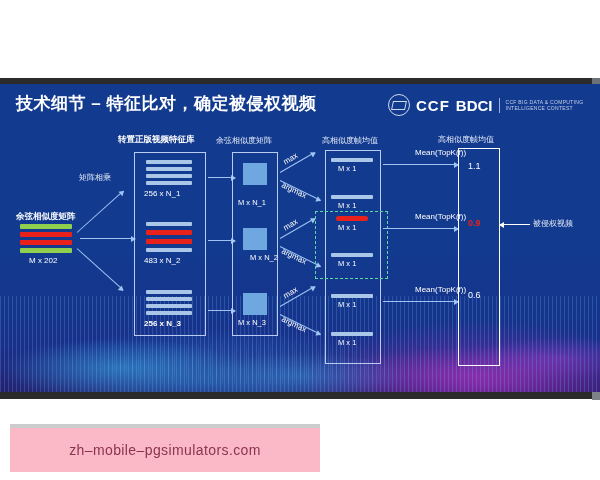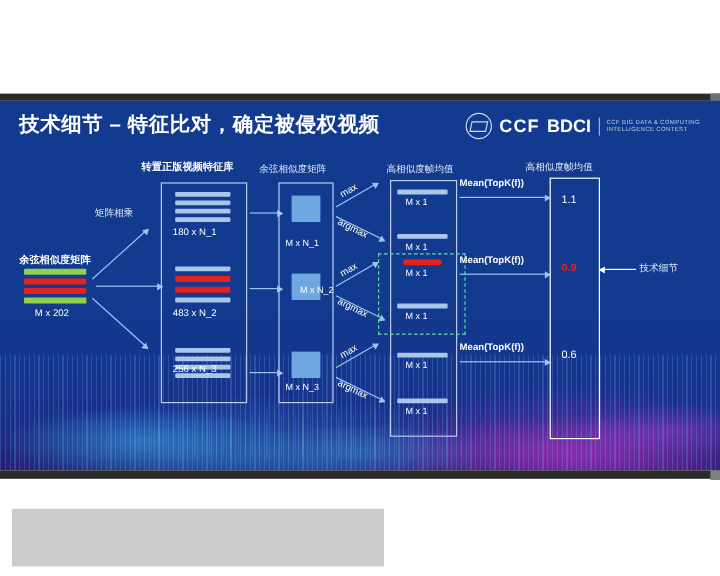--- a/index.html
+++ b/index.html
@@ -84,21 +84,21 @@
     content:"";position:absolute;left:-1px;top:-2.5px;
     border-right:5px solid #ffffff;border-top:3px solid transparent;border-bottom:3px solid transparent;
   }
   .diag{position:absolute;height:1px;background:#9fc4f2;transform-origin:left center;}
   .diag:after{
     content:"";position:absolute;right:-1px;top:-2.5px;
     border-left:5px solid #9fc4f2;border-top:3px solid transparent;border-bottom:3px solid transparent;
   }
   .diag-lbl{position:absolute;font-size:8px;color:#ffffff;transform-origin:left center;white-space:nowrap;}
 
-  .mean-lbl{position:absolute;font-size:8px;font-weight:bold;color:#ffffff;white-space:nowrap;}
+  .mean-lbl{position:absolute;font-size:8px;font-weight:normal;color:#ffffff;white-space:nowrap;margin-left:32px;}
   .dashbox{position:absolute;border:1.4px dashed #5fdba0;}
 
   .val{position:absolute;font-size:9px;color:#ffffff;white-space:nowrap;}
   .val-red{position:absolute;font-size:9px;color:#e8211b;white-space:nowrap;}
 
   
   .banner-shadow{position:absolute;left:10px;top:424px;width:310px;height:48px;background:#cccccc;}
   .banner{
     position:absolute;left:10px;top:428px;width:310px;height:44px;background:#fbb9c8;
     display:flex;align-items:center;justify-content:center;
@@ -150,50 +150,50 @@
   <div class="arrow" style="left:80px;top:238px;width:55px;"></div>
   <div class="diag" style="left:77px;top:248px;width:62px;transform:rotate(42deg);"></div>
 
   <div class="outline" style="left:134px;top:152px;width:70px;height:182px;"></div>
 
   <div>
     <div class="bar blue-bar" style="left:146px;top:160px;width:46px;height:4px;"></div>
     <div class="bar blue-bar" style="left:146px;top:167px;width:46px;height:4px;"></div>
     <div class="bar blue-bar" style="left:146px;top:174px;width:46px;height:4px;"></div>
     <div class="bar blue-bar" style="left:146px;top:181px;width:46px;height:4px;"></div>
-    <div class="lbl" style="left:144px;top:189px;">180 x N_1</div>
+    <div class="lbl" style="left:144px;top:189px;">256 x N_1</div>
   </div>
 
   <div>
     <div class="bar blue-bar" style="left:146px;top:222px;width:46px;height:4px;"></div>
     <div class="bar red-bar" style="left:146px;top:230px;width:46px;height:5px;"></div>
     <div class="bar red-bar" style="left:146px;top:239px;width:46px;height:5px;"></div>
     <div class="bar blue-bar" style="left:146px;top:248px;width:46px;height:4px;"></div>
     <div class="lbl" style="left:144px;top:256px;">483 x N_2</div>
   </div>
 
   <div>
     <div class="bar blue-bar" style="left:146px;top:290px;width:46px;height:4px;"></div>
     <div class="bar blue-bar" style="left:146px;top:297px;width:46px;height:4px;"></div>
     <div class="bar blue-bar" style="left:146px;top:304px;width:46px;height:4px;"></div>
     <div class="bar blue-bar" style="left:146px;top:311px;width:46px;height:4px;"></div>
-    <div class="lbl" style="left:144px;top:303px;">256 x N_3</div>
+    <div class="lbl" style="left:144px;top:319px;font-weight:bold;">256 x N_3</div>
   </div>
 
   <div class="arrow" style="left:208px;top:177px;width:27px;"></div>
   <div class="arrow" style="left:208px;top:240px;width:27px;"></div>
   <div class="arrow" style="left:208px;top:310px;width:27px;"></div>
 
   <div class="outline" style="left:232px;top:152px;width:44px;height:182px;"></div>
 
   <div class="sq" style="left:243px;top:163px;width:24px;height:22px;"></div>
   <div class="lbl-sm" style="left:238px;top:198px;">M x N_1</div>
 
   <div class="sq" style="left:243px;top:228px;width:24px;height:22px;"></div>
-  <div class="lbl-sm" style="left:238px;top:237px;padding-left:12px;">M x N_2</div>
+  <div class="lbl-sm" style="left:238px;top:253px;padding-left:12px;">M x N_2</div>
 
   <div class="sq" style="left:243px;top:293px;width:24px;height:22px;"></div>
   <div class="lbl-sm" style="left:238px;top:318px;">M x N_3</div>
 
   <div class="diag" style="left:280px;top:172px;width:40px;transform:rotate(-30deg);"></div>
   <div class="diag-lbl" style="left:284px;top:158px;transform:rotate(-30deg);">max</div>
   <div class="diag" style="left:280px;top:180px;width:45px;transform:rotate(26deg);"></div>
   <div class="diag-lbl" style="left:282px;top:180px;transform:rotate(26deg);">argmax</div>
 
   <div class="diag" style="left:280px;top:238px;width:40px;transform:rotate(-30deg);"></div>
@@ -243,20 +243,23 @@
 
   <div class="mean-lbl" style="left:383px;top:285px;">Mean(TopK(f))</div>
   <div class="arrow" style="left:383px;top:301px;width:75px;"></div>
 
   <div class="outline" style="left:458px;top:148px;width:40px;height:216px;border-color:#ffffff;"></div>
   <div class="val" style="left:468px;top:161px;">1.1</div>
   <div class="val-red" style="left:468px;top:218px;font-weight:bold;">0.9</div>
   <div class="val" style="left:468px;top:290px;">0.6</div>
 
   <div class="arrow-w" style="left:500px;top:224px;width:30px;"></div>
-  <div class="cap-light" style="left:533px;top:218px;">技术细节</div>
+  <div class="cap-light" style="left:533px;top:218px;">被侵权视频</div>
 
   <div class="bar-bottom"></div>
   <div class="bar-bottom-nub"></div>
 
   <div class="banner-shadow"></div>
+  <div class="banner">
+    <span class="banner-text">zh–mobile–pgsimulators.com</span>
+  </div>
 
 </div>
 
 </body></html>

